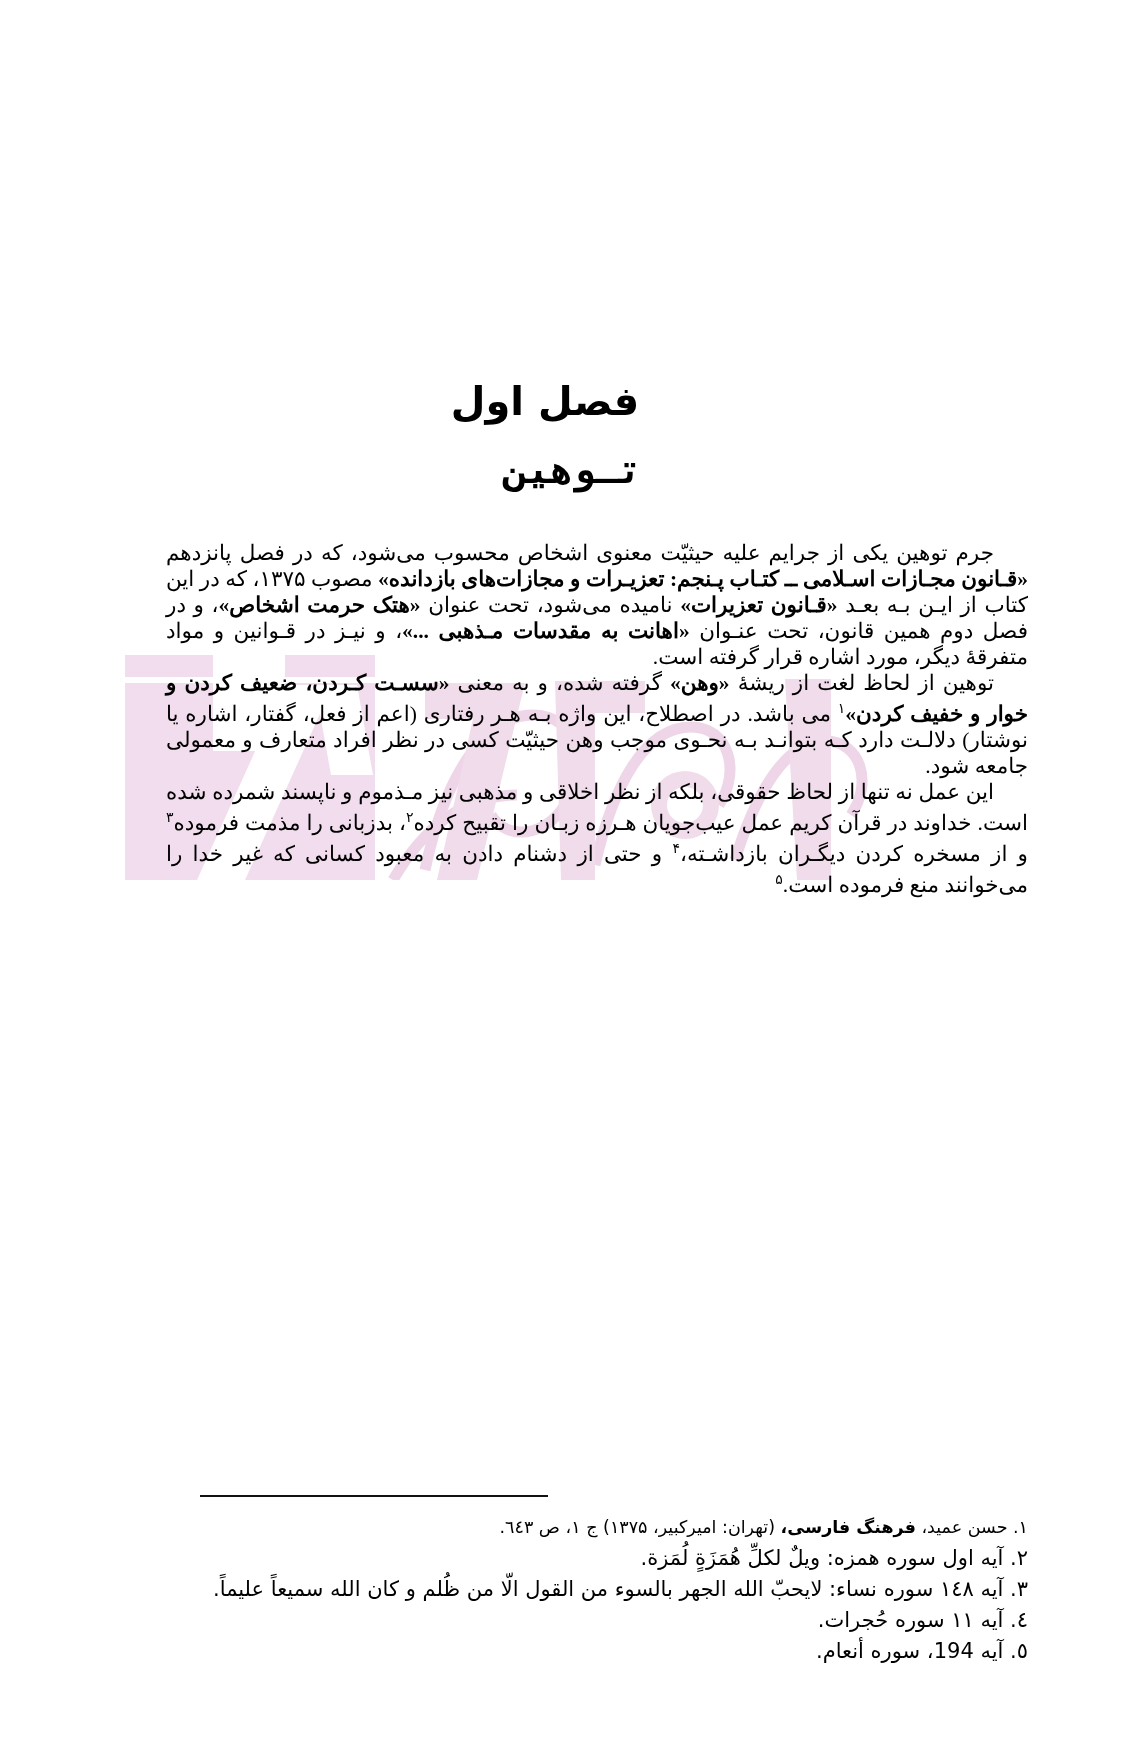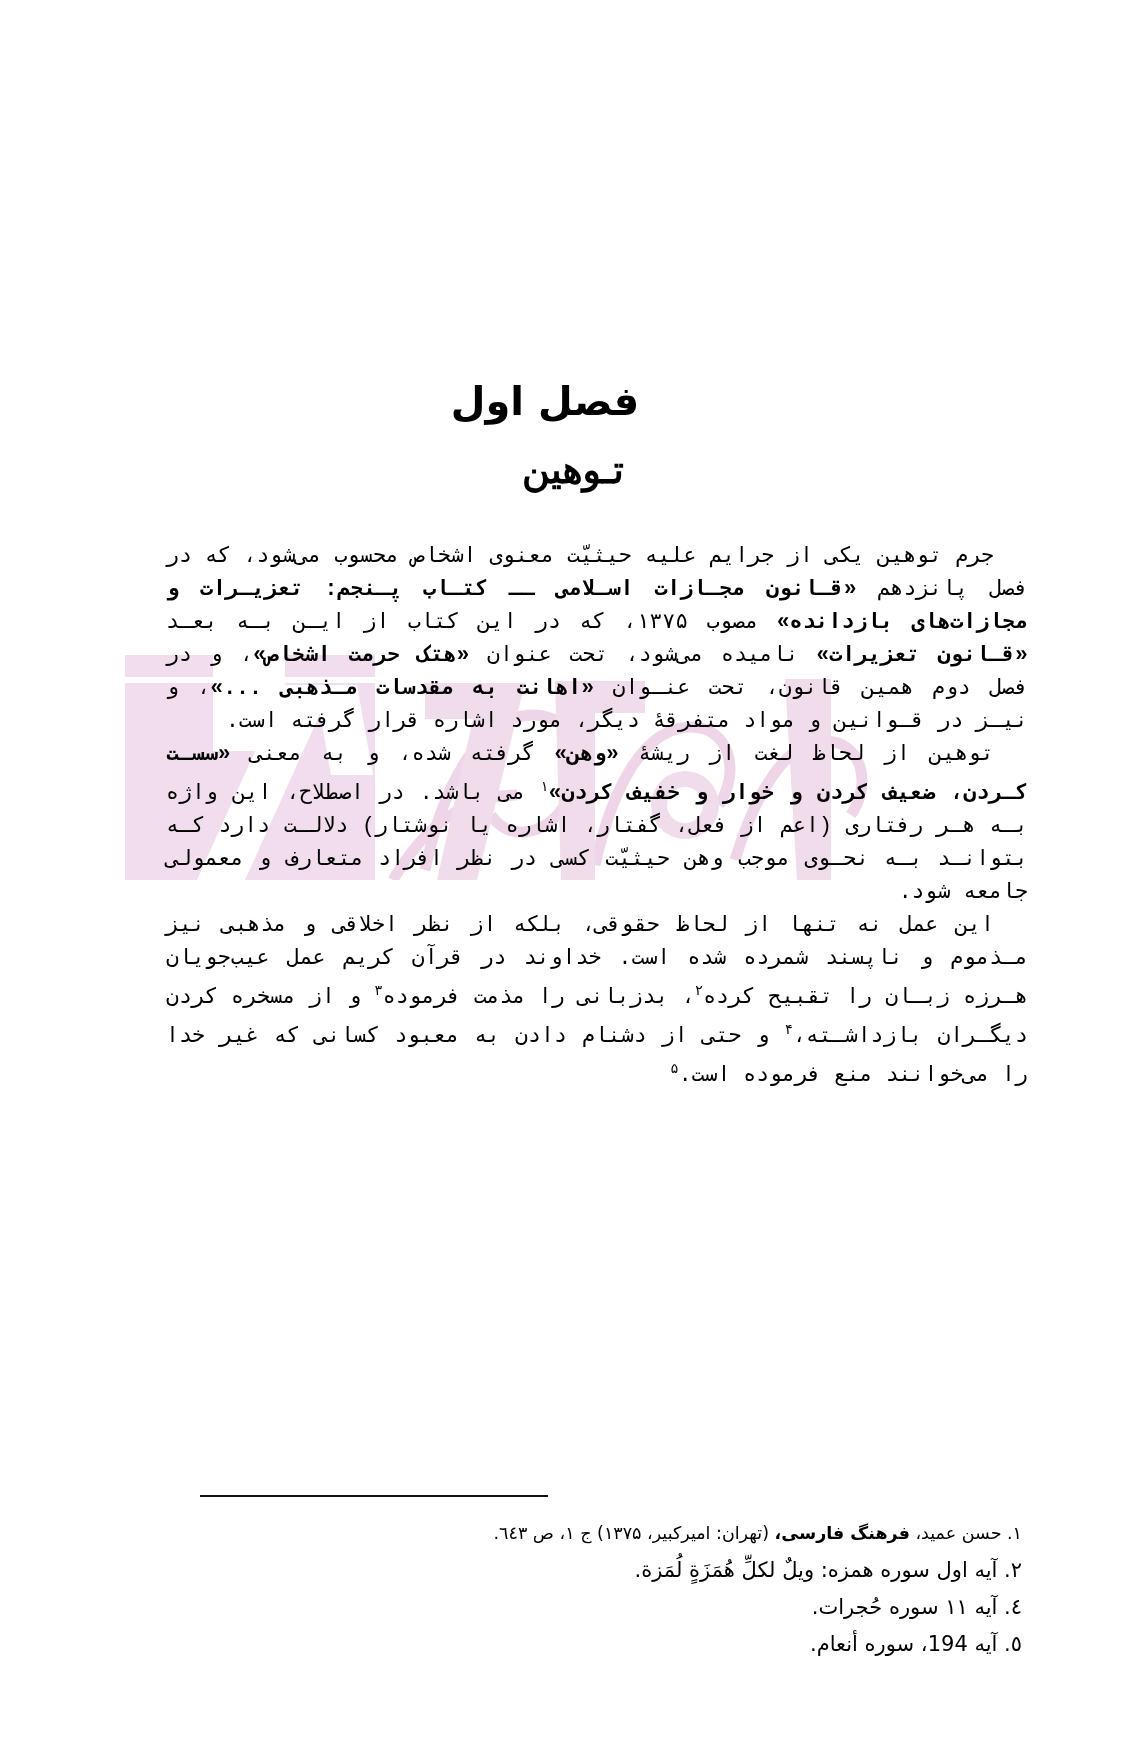--- a/index.html
+++ b/index.html
@@ -54,38 +54,38 @@
     letter-spacing: 0.5px;
     color: #000;
     direction: rtl;
   }
   .chapter-subtitle {
     position: absolute;
     top: 448px;
     left: 0;
     width: 1146px;
     text-align: center;
-    font-family: Liberation Serif, serif;
+    font-family: Liberation Mono, monospace;
     font-weight: bold;
     font-size: 38px;
     letter-spacing: 1px;
     color: #000;
     direction: rtl;
   }
 
   .body-block {
     position: absolute;
     top: 540px;
     right: 118px;
     width: 862px;
     direction: rtl;
     text-align: justify;
-    font-family: Liberation Mono, monospace;
+    font-family: Liberation Serif, serif;
     font-size: 21.5px;
-    line-height: 33px;
+    line-height: 26px;
     color: #000;
   }
   .body-block p {
     margin: 0 0 0 0;
     text-indent: 34px;
     text-align: justify;
     text-align-last: right;
   }
   b, .bold { font-weight: bold; }
   .fn-ref {
@@ -109,21 +109,21 @@
     right: 118px;
     width: 830px;
     direction: rtl;
     text-align: right;
     font-family: "DejaVu Sans", "Liberation Sans", sans-serif;
     font-size: 17.5px;
     line-height: 31px;
     color: #000;
   }
   .footnotes .fn {
-    margin: 6px;
+    margin: 0;
     white-space: nowrap;
     text-align: right;
   }
   .footnotes .fn.arabic {
     font-size: 21px;
   }
 </style>
 </head>
 <body>
 
@@ -169,18 +169,19 @@
       <p><span>جرم توهین یکی از جرایم علیه حیثیّت معنوی اشخاص محسوب می‌شود، که در فصل پانزدهم </span><span class="bold">«قـانون مجـازات اسـلامی ــ کتـاب پـنجم: تعزیـرات و مجازات‌های بازدانده»</span><span> مصوب ۱۳۷۵، که در این کتاب از ایـن بـه بعـد </span><span class="bold">«قـانون تعزیرات»</span><span> نامیده  می‌شود، تحت عنوان </span><span class="bold">«هتک حرمت اشخاص»</span><span>، و در فصل دوم همین قانون، تحت عنـوان </span><span class="bold">«اهانت به مقدسات مـذهبی ...»</span><span>، و نیـز در قـوانین و مواد متفرقهٔ دیگر، مورد اشاره قرار گرفته است.</span></p>
       <p><span>توهین از لحاظ لغت از ریشهٔ </span><span class="bold">«وهن»</span><span> گرفته شده، و به معنی </span><span class="bold">«سسـت کـردن، ضعیف کردن و خوار و خفیف کردن»</span><span class="fn-ref">۱</span><span> می ‌باشد. در اصطلاح، این واژه بـه هـر رفتاری (اعم از فعل، گفتار، اشاره یا نوشتار) دلالـت دارد کـه بتوانـد بـه نحـوی موجب وهن حیثیّت کسی در نظر افراد متعارف و معمولی جامعه شود.</span></p>
       <p><span>این عمل نه تنها از لحاظ حقوقی، بلکه از نظر اخلاقی و مذهبی نیز مـذموم و ناپسند شمرده شده است. خداوند در قرآن کریم عمل عیب‌جویان هـرزه زبـان را تقبیح کرده</span><span class="fn-ref">۲</span><span>، بدزبانی را مذمت فرموده</span><span class="fn-ref">۳</span><span> و از مسخره کردن دیگـران بازداشـته،</span><span class="fn-ref">۴</span><span> و حتی از دشنام دادن به معبود کسانی که غیر خدا را می‌خوانند منع فرموده است.</span><span class="fn-ref">۵</span></p>
     </div>
 
     <div class="footnote-rule"></div>
 
     <div class="footnotes">
       <p class="fn"><span>۱. حسن عمید، </span><span class="bold">فرهنگ فارسی،</span><span> (تهران: امیرکبیر، ۱۳۷۵) ج ۱، ص ٦٤٣.</span></p>
       <p class="fn arabic"><span>۲. آیه اول سوره همزه: ویلٌ لکلِّ هُمَزَةٍ لُمَزة.</span></p>
+      <p class="fn arabic"><span>۳. آیه ١٤٨ سوره نساء: لایحبّ الله الجهر بالسوء من القول الّا من ظُلم و کان الله سمیعاً علیماً.</span></p>
       <p class="fn arabic"><span>٤. آیه ١١ سوره حُجرات.</span></p>
       <p class="fn arabic"><span>٥. آیه 194، سوره أنعام.</span></p>
     </div>
 
   </div>
 </div>
 
 </body></html>

